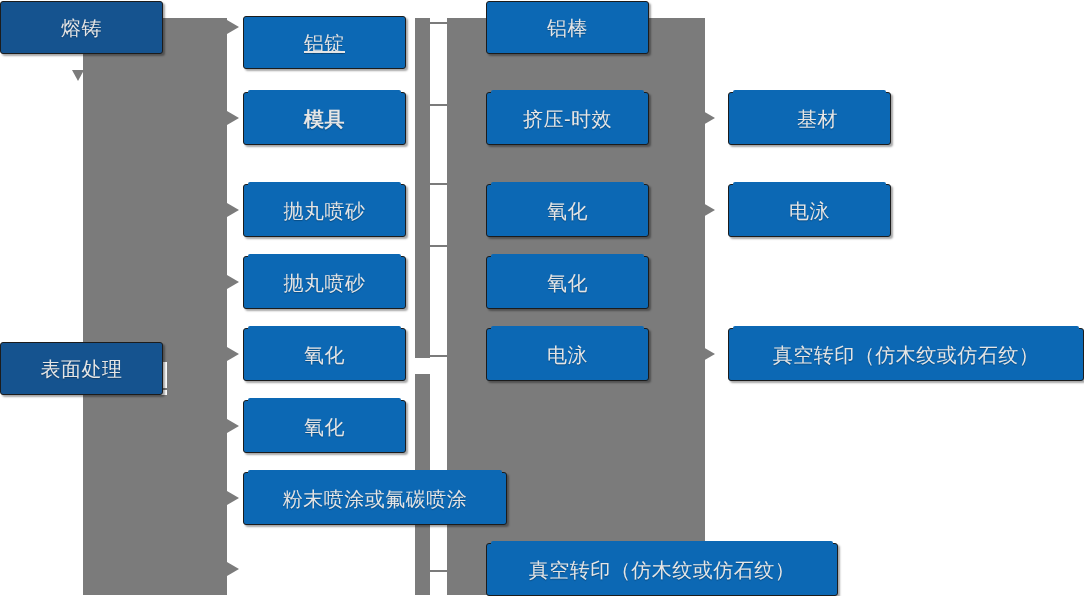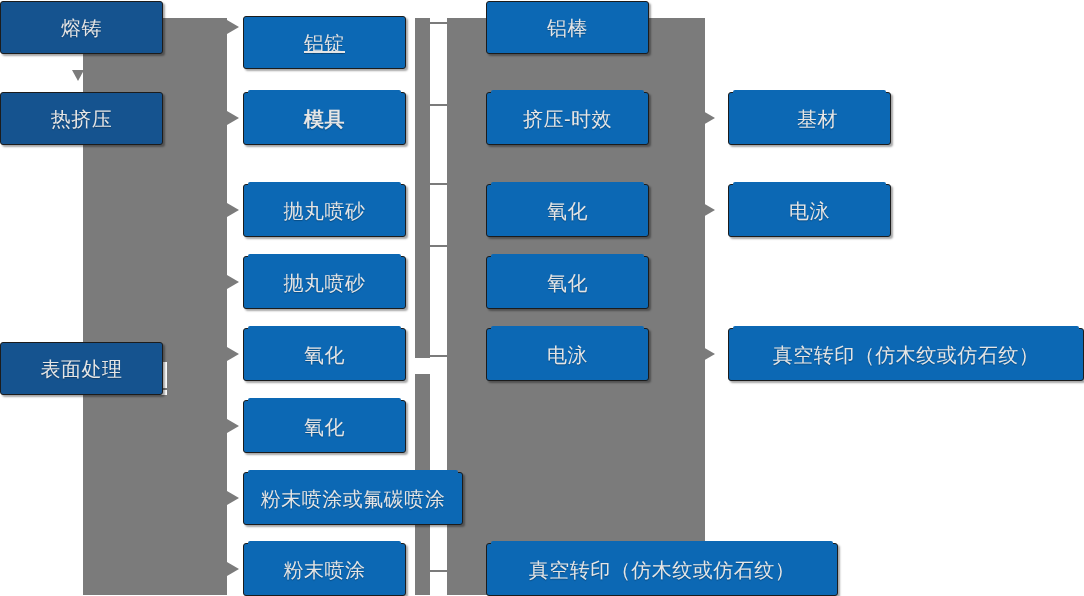--- a/index.html
+++ b/index.html
@@ -112,39 +112,37 @@
   <div class="arrow-right" style="left:227px; top:419px;"></div>
   <div class="arrow-right" style="left:227px; top:491px;"></div>
   <div class="arrow-right" style="left:227px; top:562px;"></div>
 
   <div class="arrow-right" style="left:703px; top:111px;"></div>
   <div class="arrow-right" style="left:703px; top:203px;"></div>
   <div class="arrow-right" style="left:703px; top:347px;"></div>
 
   <div class="node dark nocap" style="left:0px; top:1px; width:163px; height:53px;">熔铸</div>
 
-  <div class="node dark nocap" style="left:0px; top:92px; width:163px; height:53px;">热挤压</div>
 
   <div class="node dark nocap" style="left:0px; top:342px; width:163px; height:53px;">表面处理</div>
 
   <div class="node light nocap" style="left:243px; top:16px; width:163px; height:53px;text-decoration:underline;">铝锭</div>
 
   <div class="node light" style="left:243px; top:92px; width:163px; height:53px;font-weight:bold;">模具</div>
 
   <div class="node light" style="left:243px; top:184px; width:163px; height:53px;">抛丸喷砂</div>
 
   <div class="node light" style="left:243px; top:256px; width:163px; height:53px;">抛丸喷砂</div>
 
   <div class="node light" style="left:243px; top:328px; width:163px; height:53px;">氧化</div>
 
   <div class="node light" style="left:243px; top:400px; width:163px; height:53px;">氧化</div>
 
-  <div class="node light" style="left:243px; top:472px; width:220px; height:53px;">粉末喷涂或氟碳喷涂</div>
+  <div class="node light" style="left:243px; top:472px; width:264px; height:53px;">粉末喷涂或氟碳喷涂</div>
 
-  <div class="node light" style="left:243px; top:543px; width:163px; height:53px;">粉末喷涂</div>
 
   <div class="node light" style="left:486px; top:92px; width:163px; height:53px;">挤压-时效</div>
 
   <div class="node light nocap" style="left:486px; top:1px; width:163px; height:53px;">铝棒</div>
 
   <div class="node light" style="left:486px; top:184px; width:163px; height:53px;">氧化</div>
 
   <div class="node light" style="left:486px; top:256px; width:163px; height:53px;">氧化</div>
 
   <div class="node light" style="left:486px; top:328px; width:163px; height:53px;">电泳</div>

